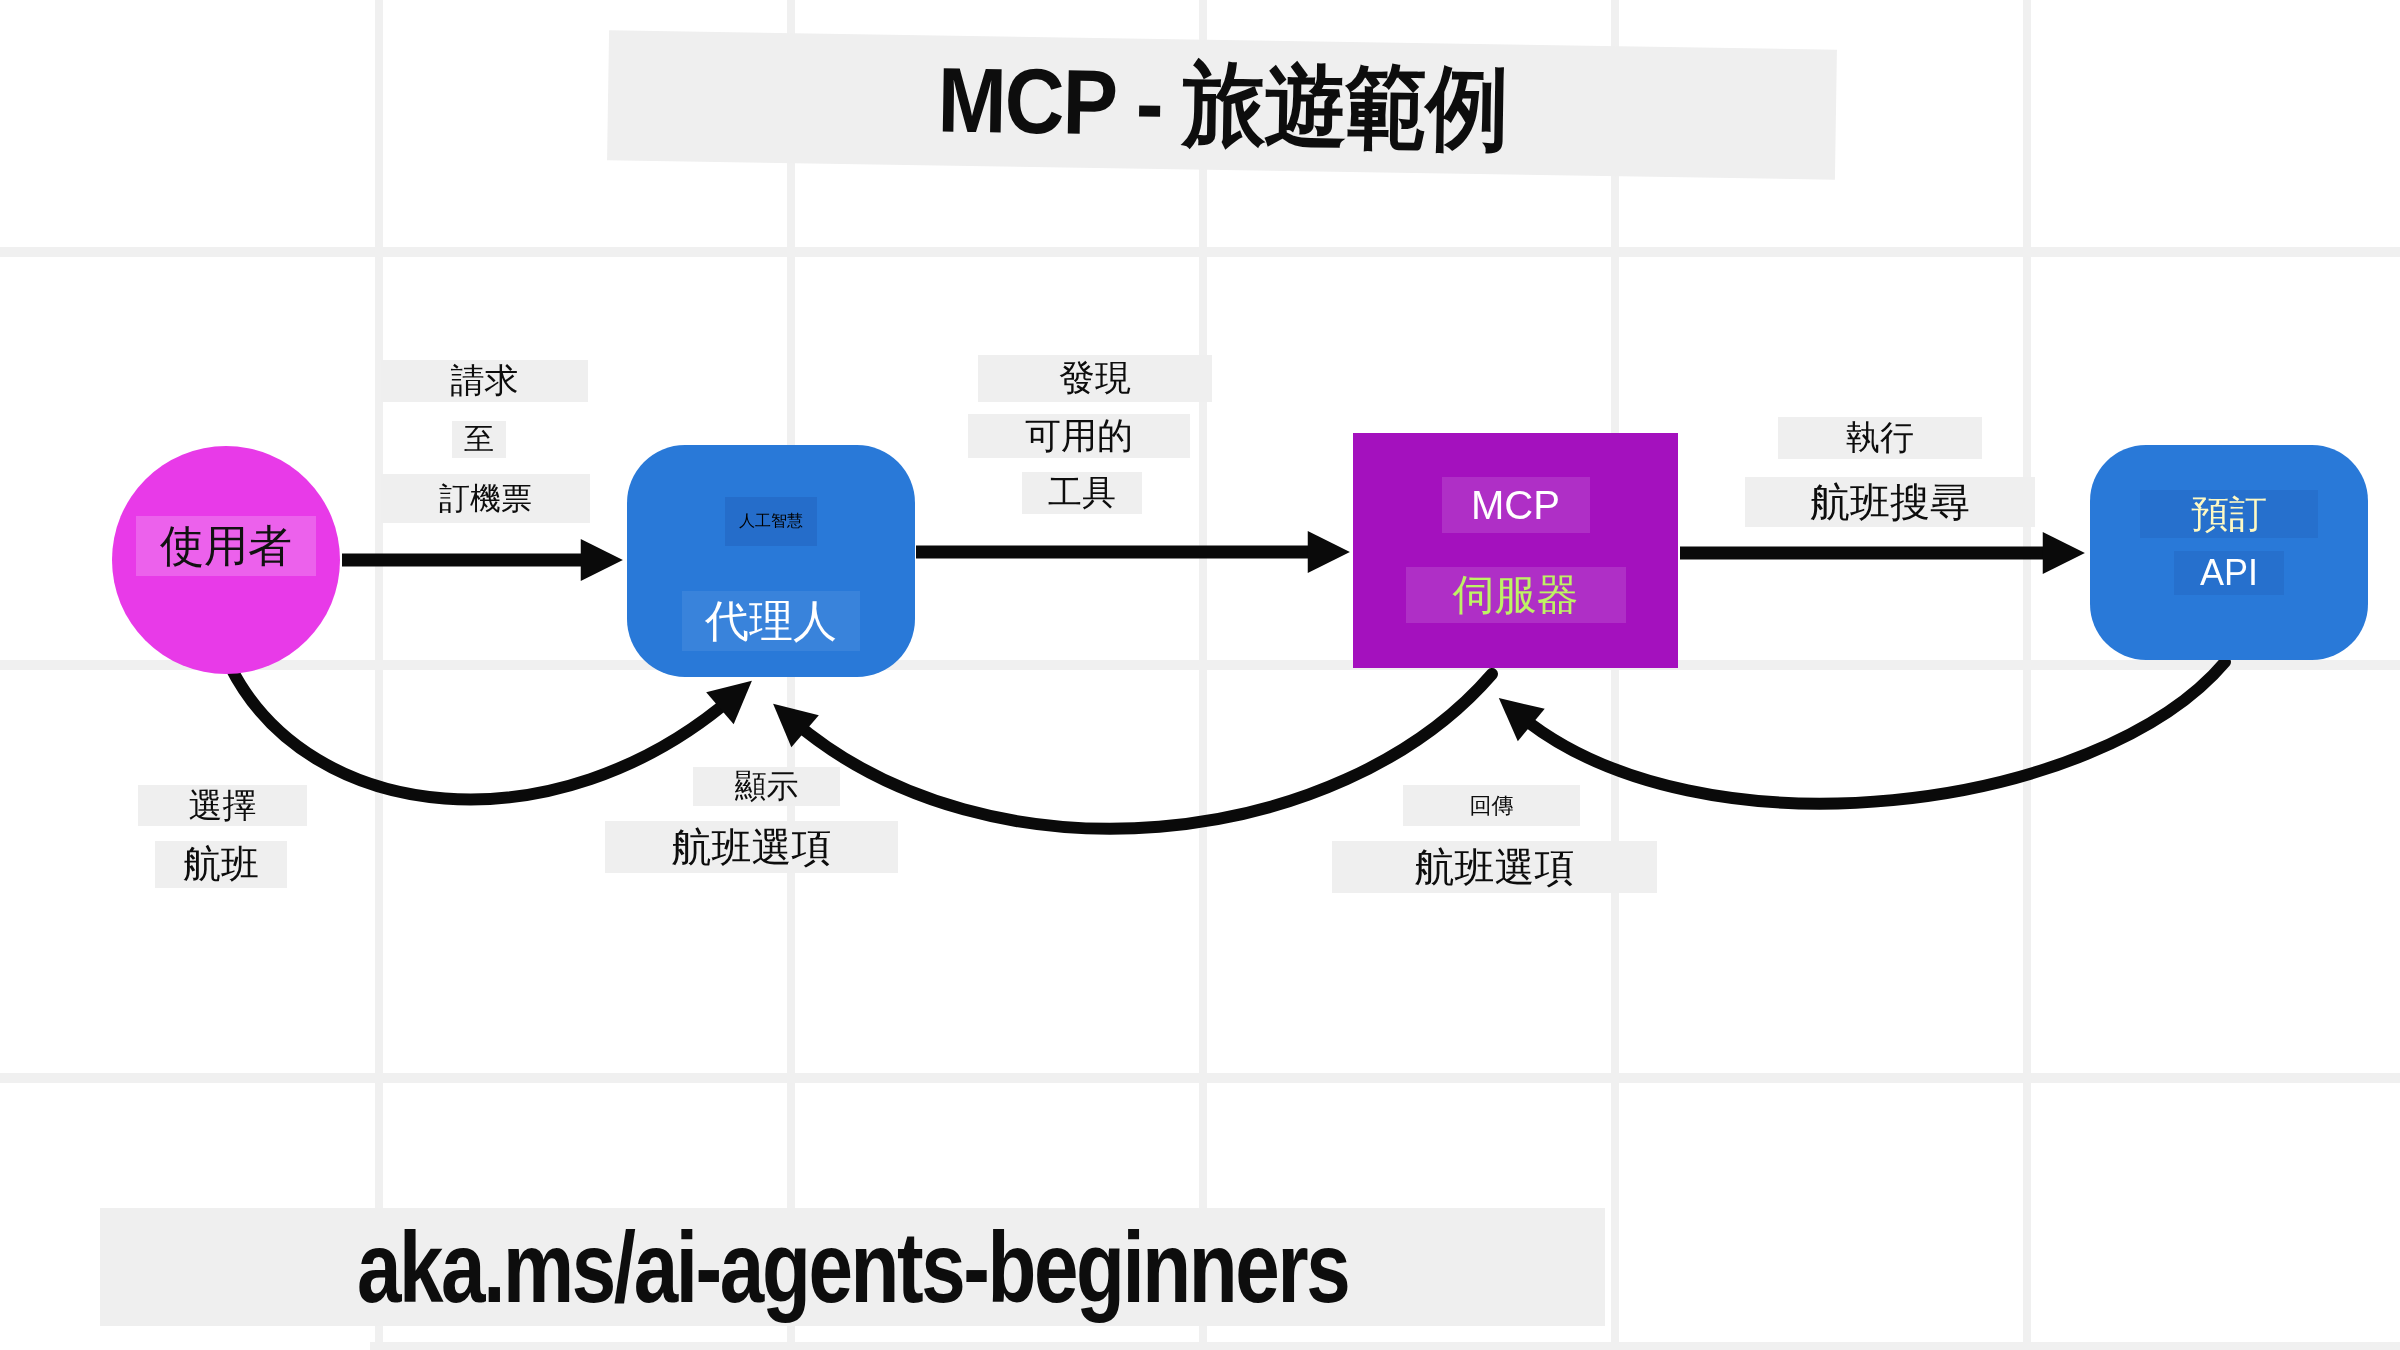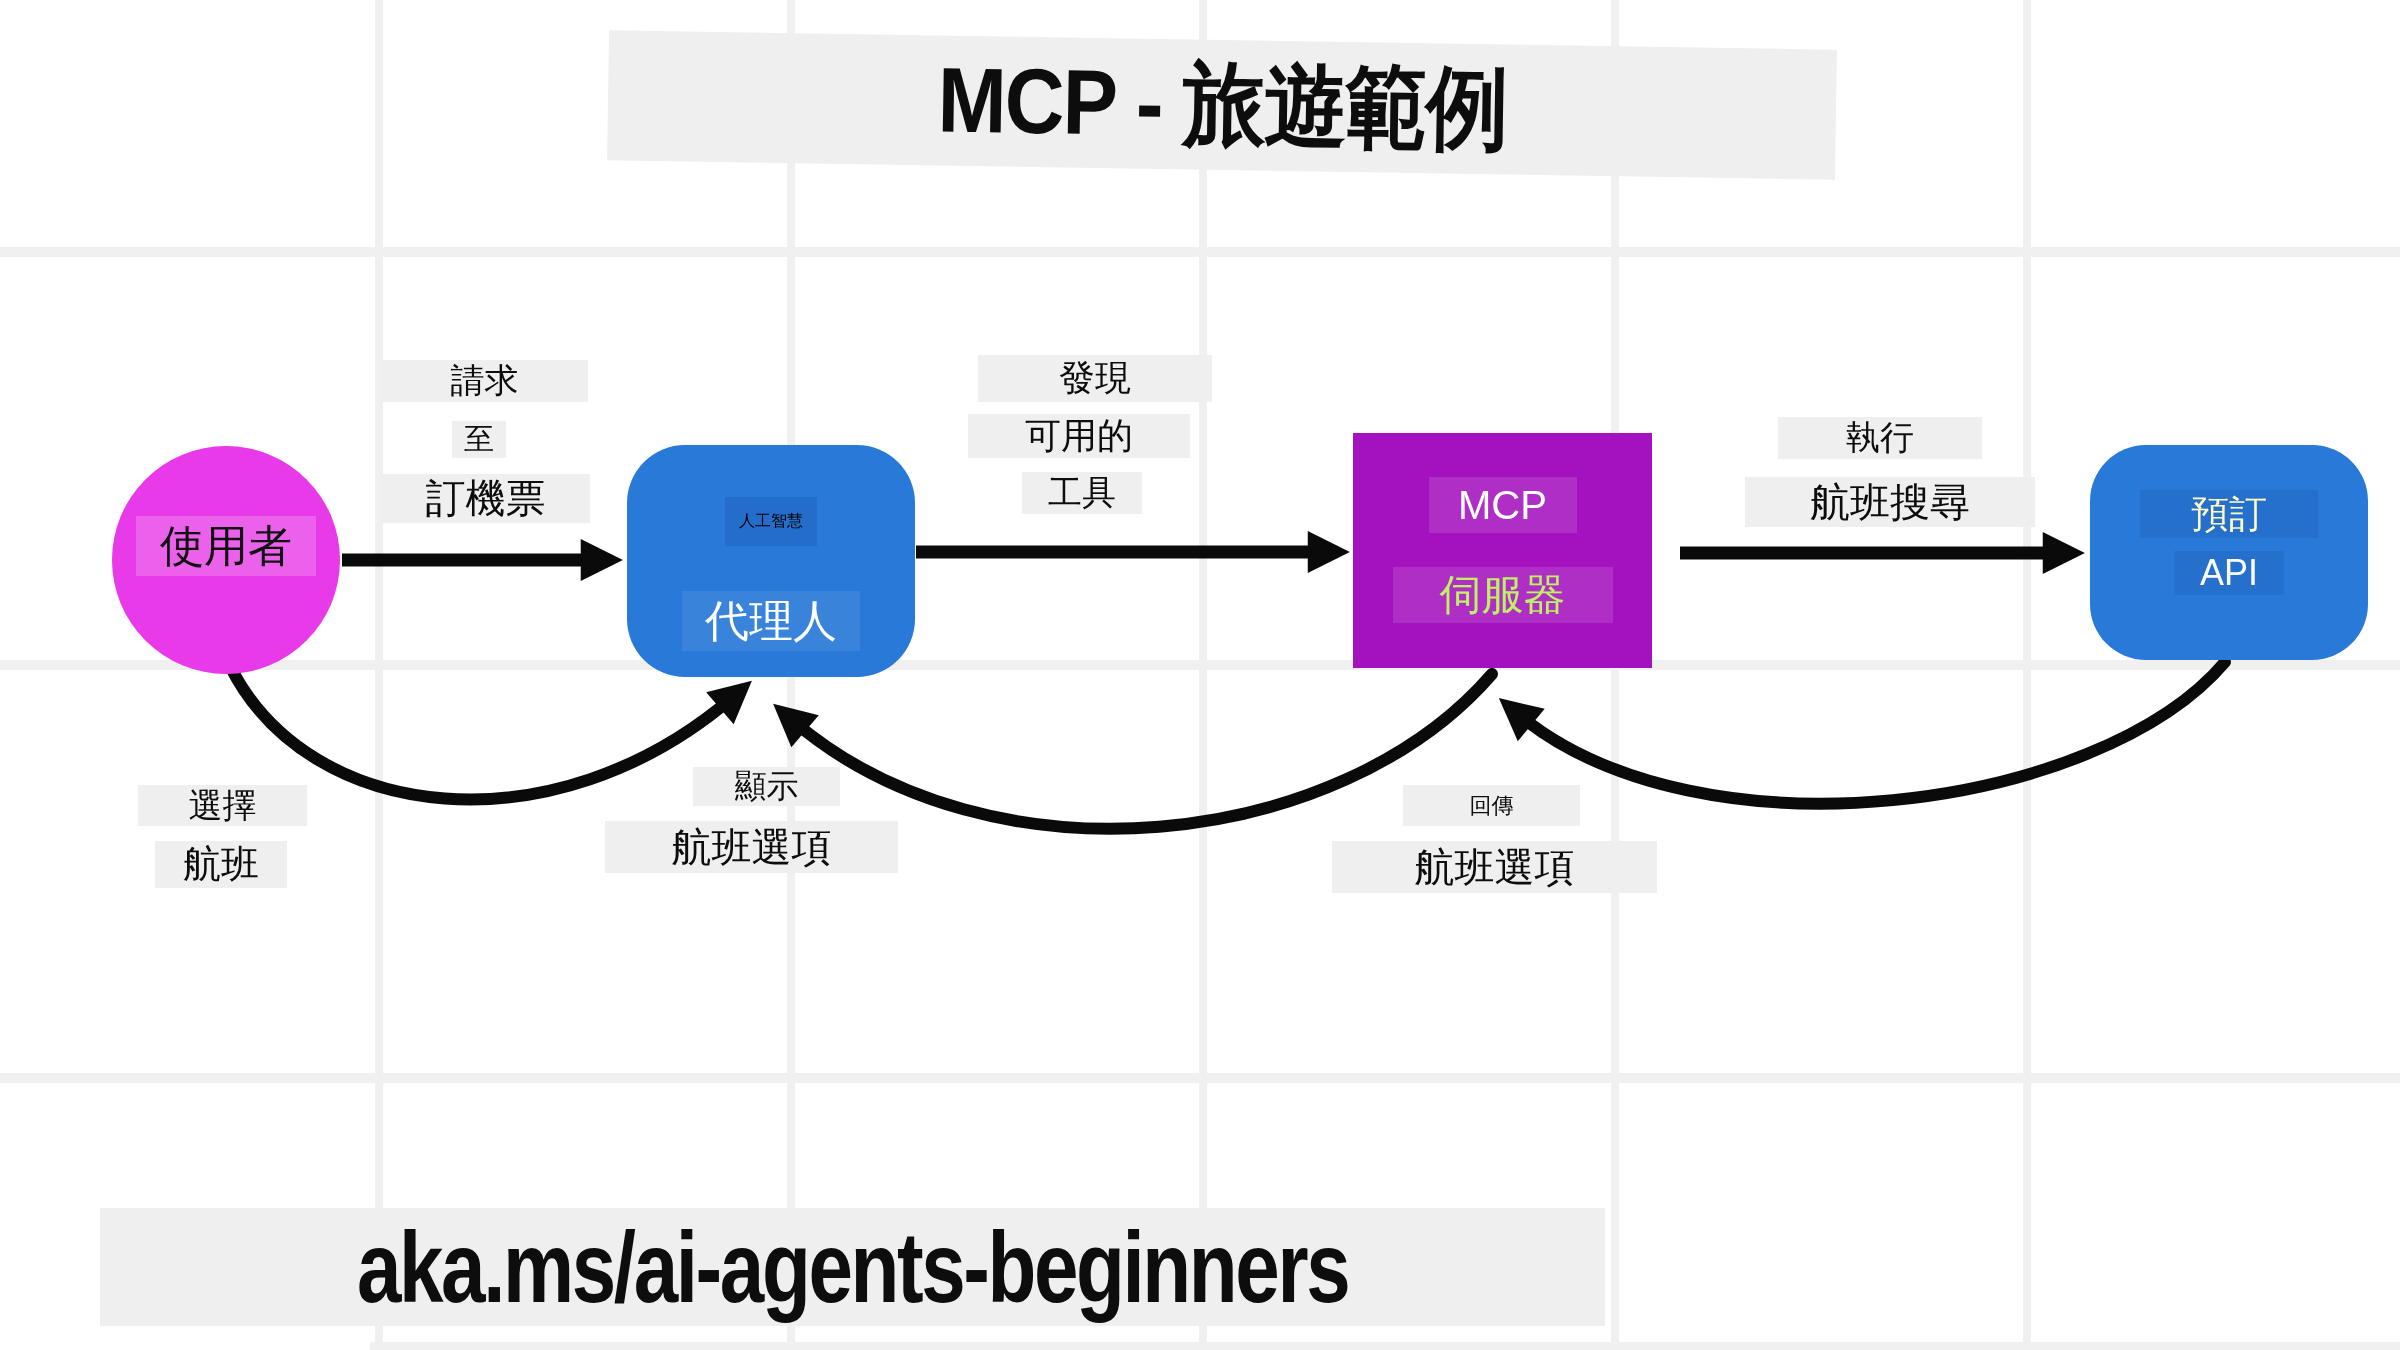--- a/index.html
+++ b/index.html
@@ -61,21 +61,21 @@
     background:rgba(10,10,80,0.10);padding:14px 14px;
     font-size:16px;font-weight:500;color:#000000;white-space:nowrap;
   }
   .node-agent .main-lbl{
     position:absolute;left:50%;top:126px;transform:translateX(-50%);
     width:178px;height:60px;background:rgba(255,255,255,0.08);
     display:flex;align-items:center;justify-content:center;
     font-size:44px;font-weight:500;color:#ffffff;white-space:nowrap;margin-top:20px;
   }
   .node-mcp{
-    left:1353px;top:433px;width:299px;height:235px;background:#a411be;
+    left:1353px;top:433px;width:325px;height:235px;background:#a411be;
   }
   .node-mcp .top-lbl{
     position:absolute;left:50%;top:44px;transform:translateX(-50%);
     width:148px;height:56px;background:rgba(255,255,255,0.13);
     display:flex;align-items:center;justify-content:center;
     font-size:40px;font-weight:500;color:#ffffff;white-space:nowrap;
   }
   .node-mcp .main-lbl{
     position:absolute;left:50%;top:134px;transform:translateX(-50%);
     width:220px;height:56px;background:rgba(255,255,255,0.13);
@@ -100,21 +100,21 @@
   }
 
   
   .elabel{
     position:absolute;background:#efefef;color:#0d0d0d;
     display:flex;align-items:center;justify-content:center;
     font-weight:500;white-space:nowrap;
   }
   .l-req1{left:381px;top:360px;width:207px;height:42px;font-size:34px;}
   .l-req2{left:452px;top:421px;width:54px;height:37px;font-size:30px;}
-  .l-req3{left:381px;top:474px;width:209px;height:49px;font-size:40px;}
+  .l-req3{left:381px;top:474px;width:209px;height:49px;font-size:31px;}
   .l-dis1{left:978px;top:355px;width:234px;height:47px;font-size:36px;}
   .l-dis2{left:968px;top:414px;width:222px;height:44px;font-size:36px;}
   .l-dis3{left:1022px;top:472px;width:120px;height:42px;font-size:34px;}
   .l-exe1{left:1778px;top:417px;width:204px;height:42px;font-size:34px;}
   .l-exe2{left:1745px;top:477px;width:290px;height:50px;font-size:40px;}
   .l-sel1{left:138px;top:785px;width:169px;height:41px;font-size:34px;}
   .l-sel2{left:155px;top:841px;width:132px;height:47px;font-size:38px;}
   .l-shw1{left:693px;top:767px;width:147px;height:39px;font-size:32px;}
   .l-shw2{left:605px;top:821px;width:293px;height:52px;font-size:40px;}
   .l-ret1{left:1403px;top:785px;width:177px;height:41px;font-size:22px;}

